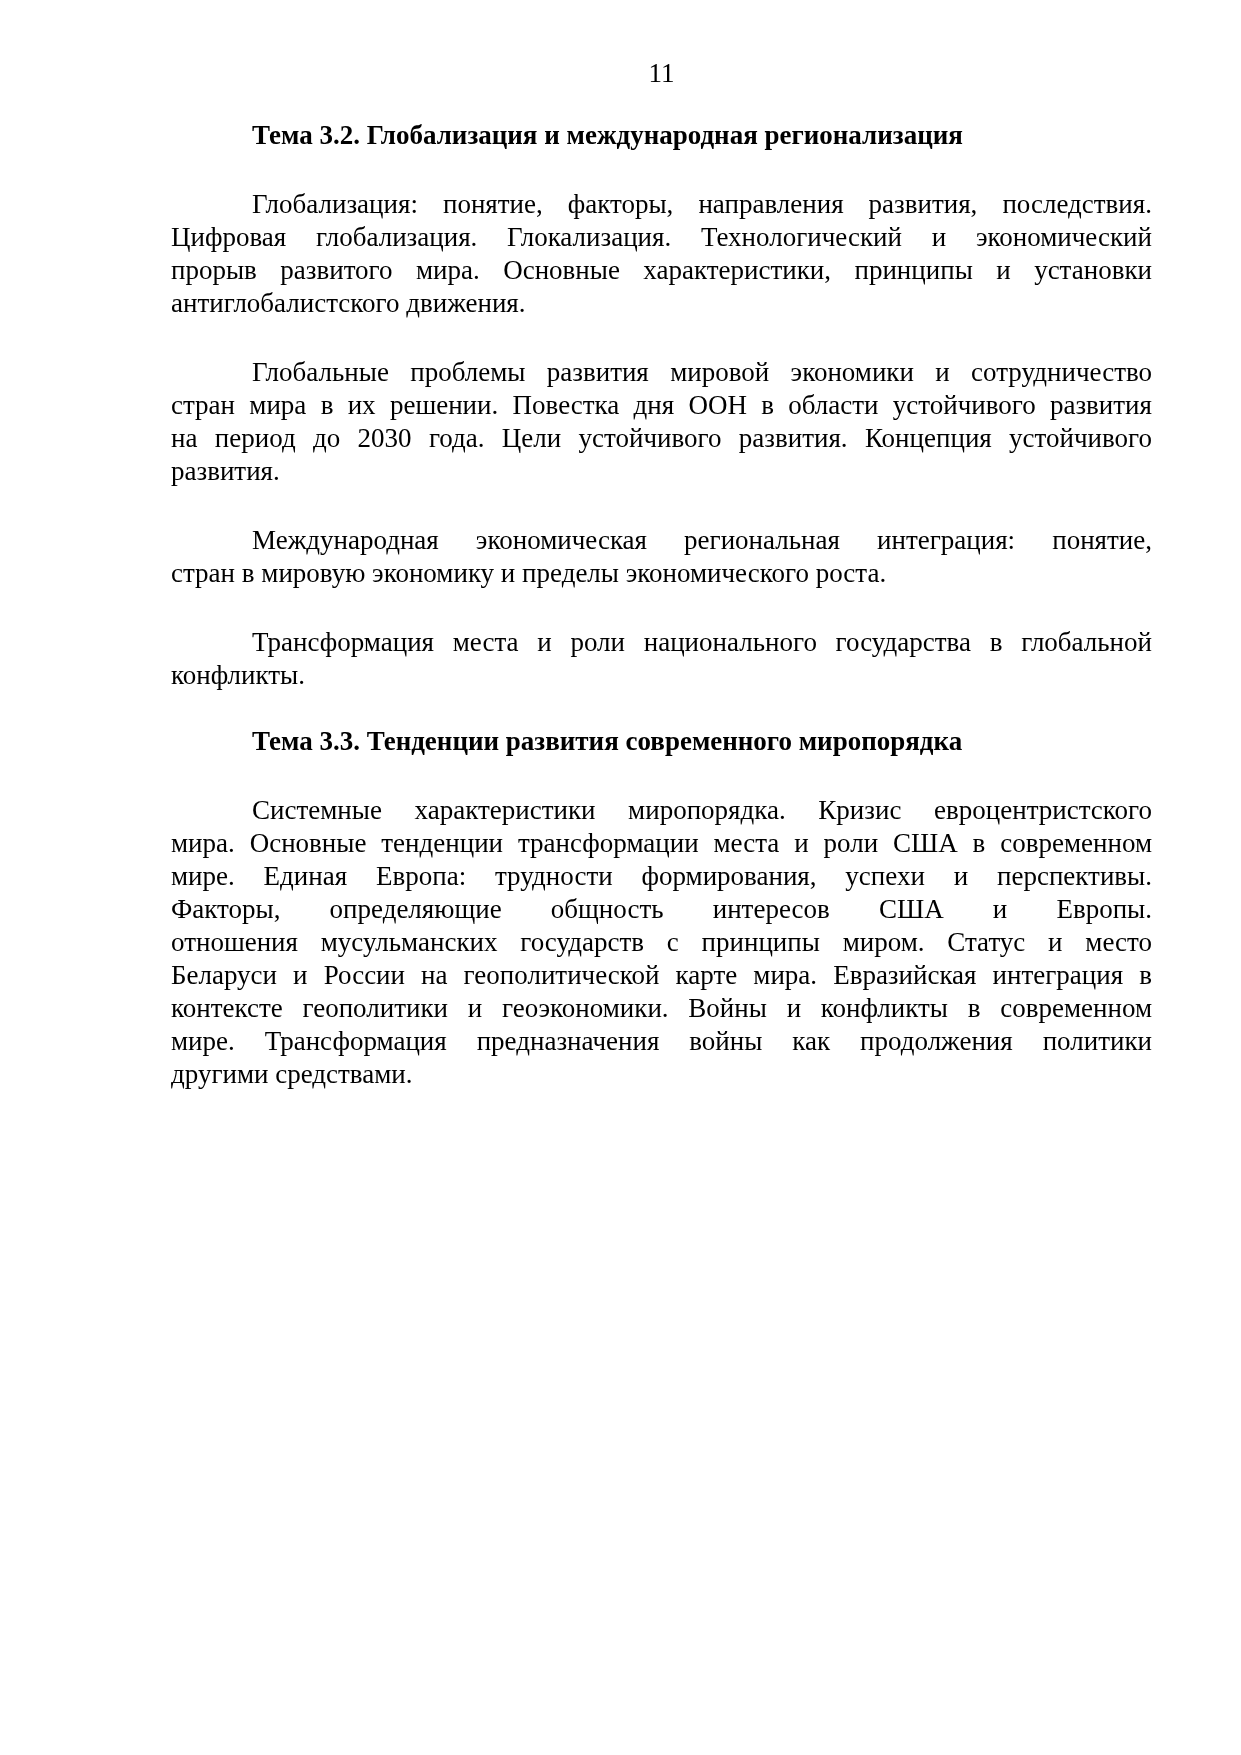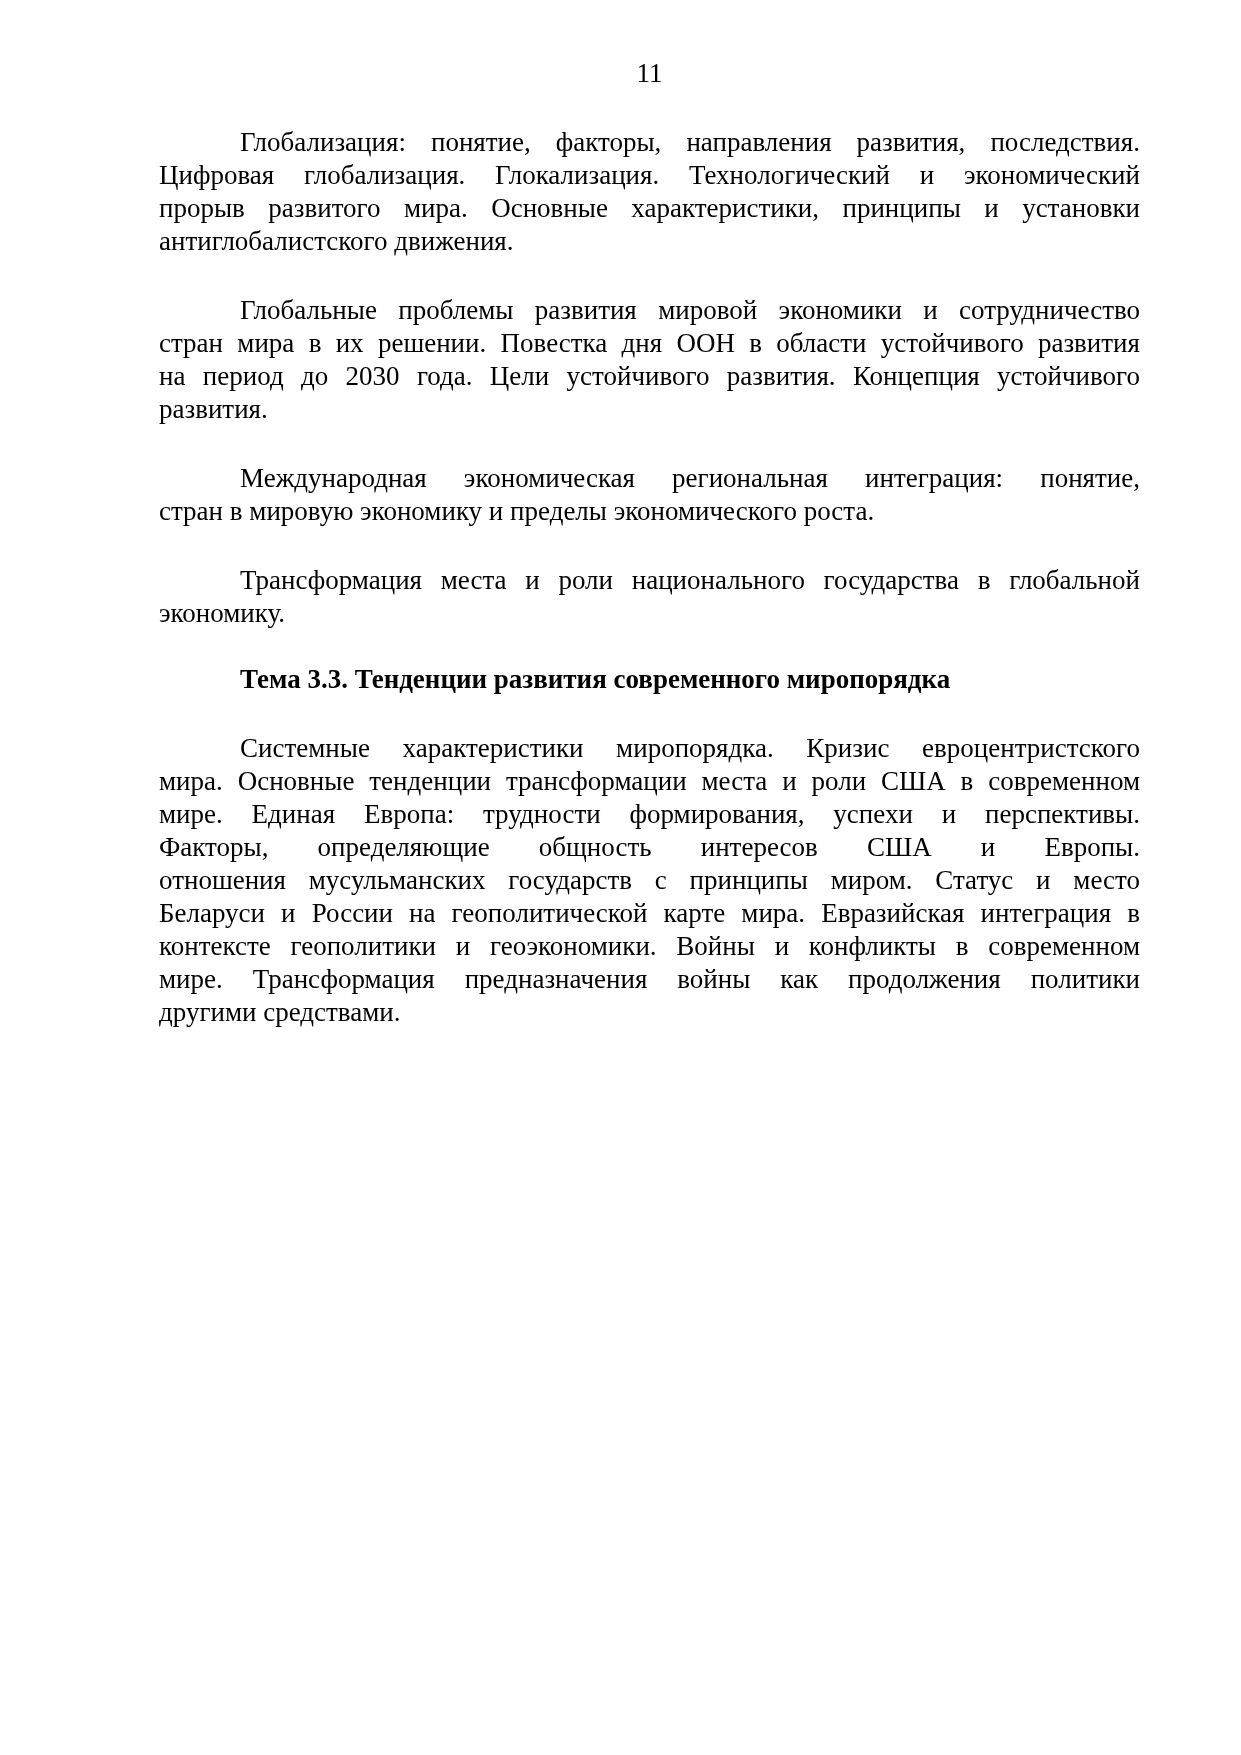--- a/index.html
+++ b/index.html
@@ -12,21 +12,21 @@
     height: 1755px;
     position: relative;
     font-family: "Liberation Serif", "DejaVu Serif", serif;
     font-size: 27px;
     line-height: 33px;
     color: #000000;
     overflow: hidden;
   }
   .text-column {
     position: absolute;
-    left: 159px;
+    left: 171px;
     top: 0;
     width: 981px;
   }
   .page-number {
     margin-top: 57px;
     text-align: center;
     line-height: 33px;
   }
   .section-heading {
     font-weight: bold;
@@ -52,20 +52,21 @@
     text-align-last: left;
   }
 </style>
 </head>
 <body>
 
 <div class="text-column">
 
   <div class="page-number">11</div>
 
+  <div class="section-heading heading-1">Тема 3.2. Глобализация и международная регионализация</div>
 
   <div>
     <div class="line first">Глобализация: понятие, факторы, направления развития, последствия.</div>
     <div class="line">Цифровая глобализация. Глокализация. Технологический и экономический</div>
     <div class="line">прорыв развитого мира. Основные характеристики, принципы и установки</div>
     <div class="line last">антиглобалистского движения.</div>
   </div>
 
   <div>
     <div class="line first">Глобальные проблемы развития мировой экономики и сотрудничество</div>
@@ -74,21 +75,21 @@
     <div class="line last">развития.</div>
   </div>
 
   <div>
     <div class="line first">Международная экономическая региональная интеграция: понятие,</div>
     <div class="line last">стран в мировую экономику и пределы экономического роста.</div>
   </div>
 
   <div>
     <div class="line first">Трансформация места и роли национального государства в глобальной</div>
-    <div class="line last">экономику.</div>
+    <div class="line last">конфликты.</div>
   </div>
 
   <div class="section-heading heading-2">Тема 3.3. Тенденции развития современного миропорядка</div>
 
   <div>
     <div class="line first">Системные характеристики миропорядка. Кризис евроцентристского</div>
     <div class="line">мира. Основные тенденции трансформации места и роли США в современном</div>
     <div class="line">мире. Единая Европа: трудности формирования, успехи и перспективы.</div>
     <div class="line">Факторы, определяющие общность интересов США и Европы.</div>
     <div class="line">отношения мусульманских государств с принципы миром. Статус и место</div>

